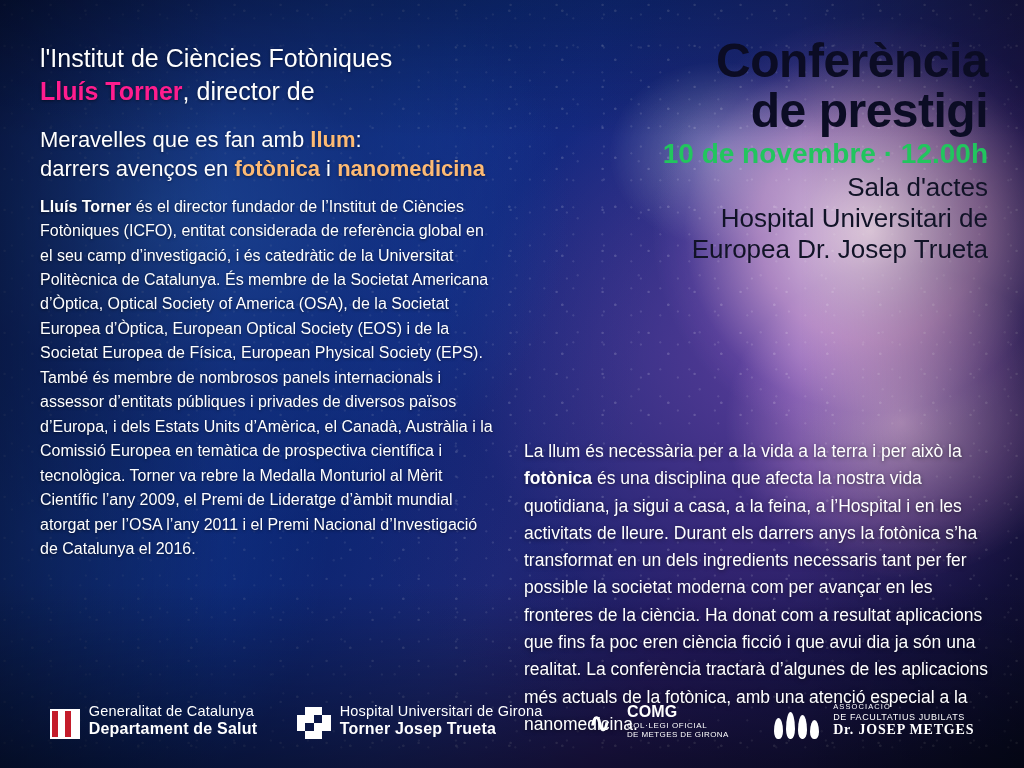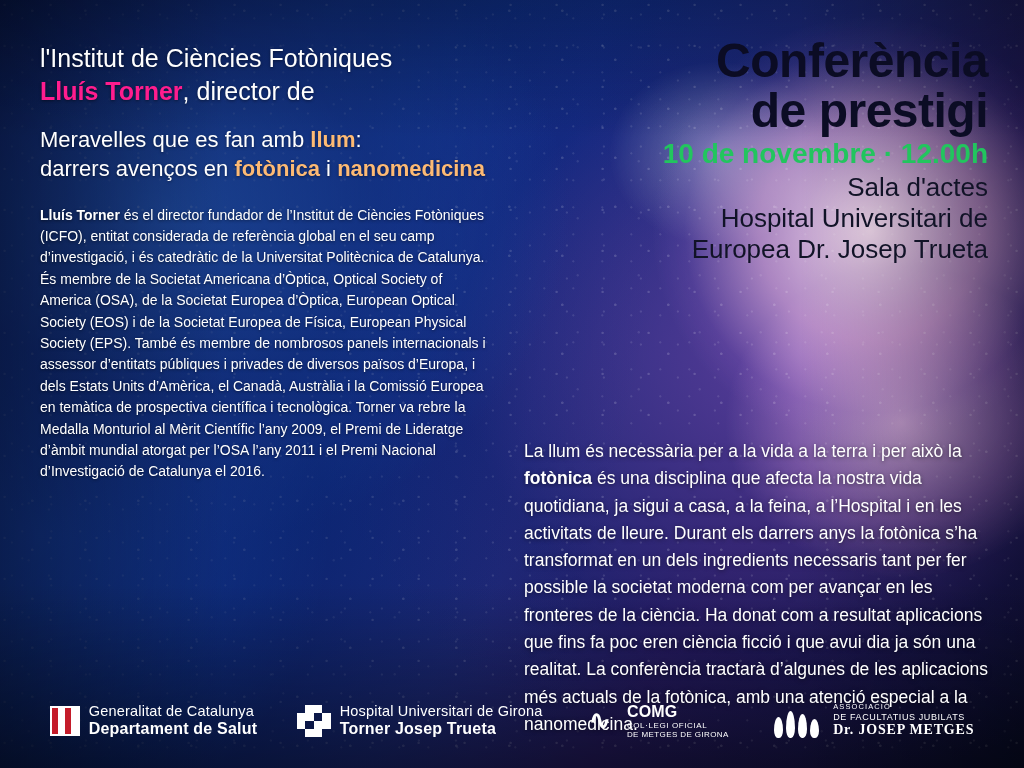--- a/index.html
+++ b/index.html
@@ -85,23 +85,23 @@
     font-size: 22px;
     line-height: 1.32;
     font-weight: 400;
     text-shadow: 0 1px 3px rgba(0,0,0,0.45);
   }
   .pink {
     color: #fdba74;
     font-weight: 600;
   }
   .bio {
-    margin-top: 22px;
+    margin-top: 12px;
     width: 455px;
-    font-size: 14px;
+    font-size: 16px;
     line-height: 1.53;
     text-align: left;
     text-shadow: 0 1px 3px rgba(0,0,0,0.5);
   }
   .bio b { font-weight: 700; }
 
   
   .right-col {
     position: absolute;
     right: 36px;
@@ -154,21 +154,21 @@
     bottom: 14px;
     height: 66px;
     display: flex;
     align-items: center;
     justify-content: space-around;
     padding: 0 30px;
     box-sizing: border-box;
   }
   .logo {
     display: flex;
-    align-items: center;
+    align-items: flex-end;
     gap: 9px;
     color: #ffffff;
   }
   .logo-text { line-height: 1.15; }
   .logo-t1 { font-size: 14.5px; font-weight: 400; letter-spacing: .2px; }
   .logo-t2 { font-size: 16px; font-weight: 700; letter-spacing: .2px; }
   .logo-small1 { font-size: 8px; font-weight: 400; letter-spacing: .6px; }
   .logo-small2 { font-size: 8px; font-weight: 400; letter-spacing: .4px; }
 
   

